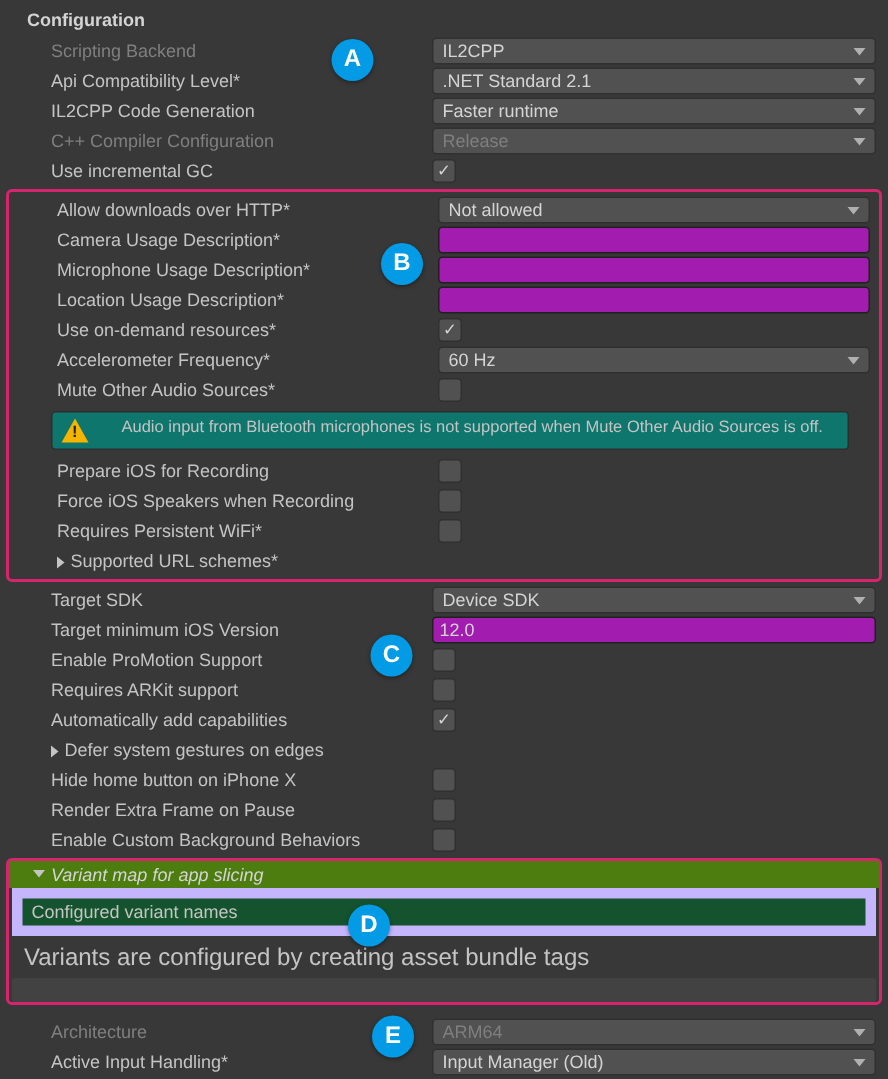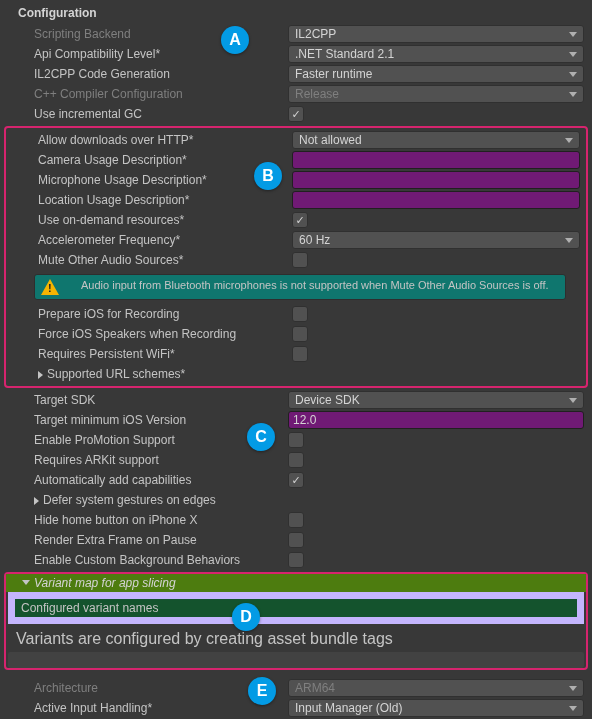--- a/index.html
+++ b/index.html
@@ -56,21 +56,21 @@
     font-size: 12px;
   }
   .dropdown.dim { color: #7f7f7f; text-align: right; }
   .dd-arrow {
     width: 0; height: 0;
     border-left: 4px solid transparent;
     border-right: 4px solid transparent;
     border-top: 5px solid #b0b0b0;
   }
   .textfield {
-    background: #701a75;
+    background: #a21caf;
     border: 1px solid #202020;
     border-radius: 3px;
     height: 18px;
     width: 100%;
     color: #d4d4d4;
     padding: 0 4px;
     font-size: 12px;
     font-family: inherit;
     outline: none;
   }

